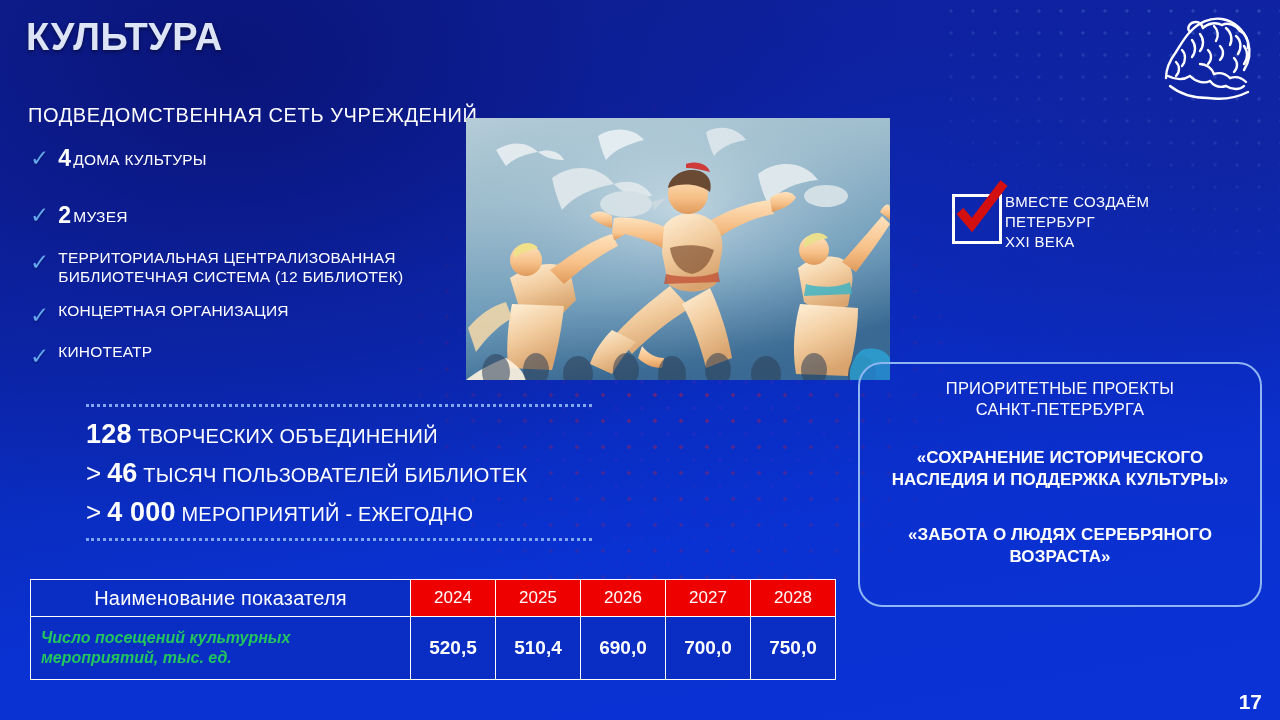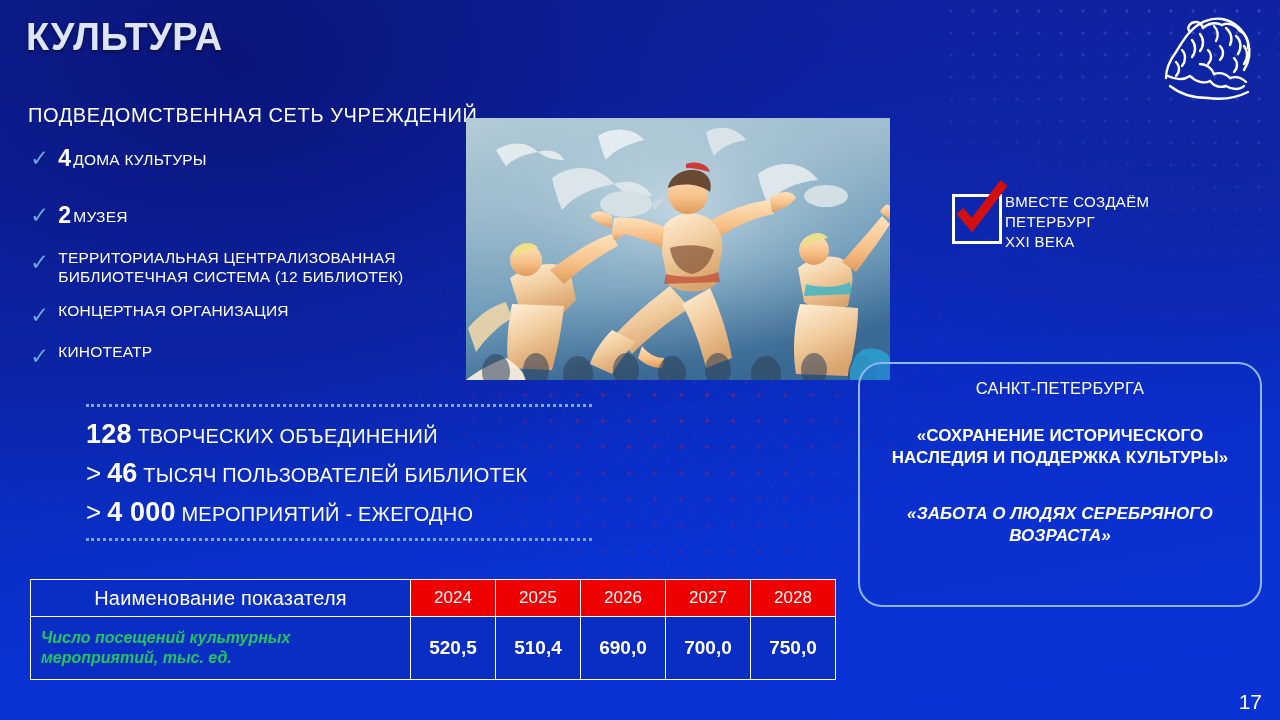--- a/index.html
+++ b/index.html
@@ -121,26 +121,26 @@
   
   #panel{
     position:absolute;left:858px;top:362px;width:404px;height:245px;
     border:2.5px solid #8fb6f2;border-radius:24px;
     box-sizing:border-box;padding:14px 16px 0 16px;text-align:center;
     background:rgba(10,45,200,0.18);
   }
   #panel .hdr{color:#fff;font-size:16.5px;line-height:1.3;letter-spacing:.2px;}
   #panel .prj{color:#fff;font-size:17px;font-weight:bold;line-height:1.28;letter-spacing:.1px;}
   #panel .prj1{margin-top:26px;}
-  #panel .prj2{margin-top:34px;font-style:italic;}
+  #panel .prj2{margin-top:34px;}
 
   
   #pageno{
     position:absolute;right:18px;bottom:6px;
-    color:#ffffff;font-size:21px;font-weight:normal;
+    color:#ffffff;font-size:21px;font-weight:bold;
   }
 </style>
 </head>
 <body>
 
 <div id="slide">
 
   <div class="dotfield"></div>
   <div class="dotfield2"></div>
 
@@ -363,20 +363,21 @@
       </svg>
     </div>
     <div class="lbl">
       <div>ВМЕСТЕ СОЗДАЁМ</div>
       <div>ПЕТЕРБУРГ</div>
       <div>XXI ВЕКА</div>
     </div>
   </div>
 
   <div id="panel">
+    <div class="hdr">ПРИОРИТЕТНЫЕ  ПРОЕКТЫ</div>
     <div class="hdr">САНКТ-ПЕТЕРБУРГА</div>
     <div class="prj prj1">«СОХРАНЕНИЕ  ИСТОРИЧЕСКОГО НАСЛЕДИЯ  И ПОДДЕРЖКА КУЛЬТУРЫ»</div>
     <div class="prj prj2">«ЗАБОТА О ЛЮДЯХ СЕРЕБРЯНОГО  ВОЗРАСТА»</div>
   </div>
 
   <div id="pageno">17</div>
 
 </div>
 
 </body></html>

